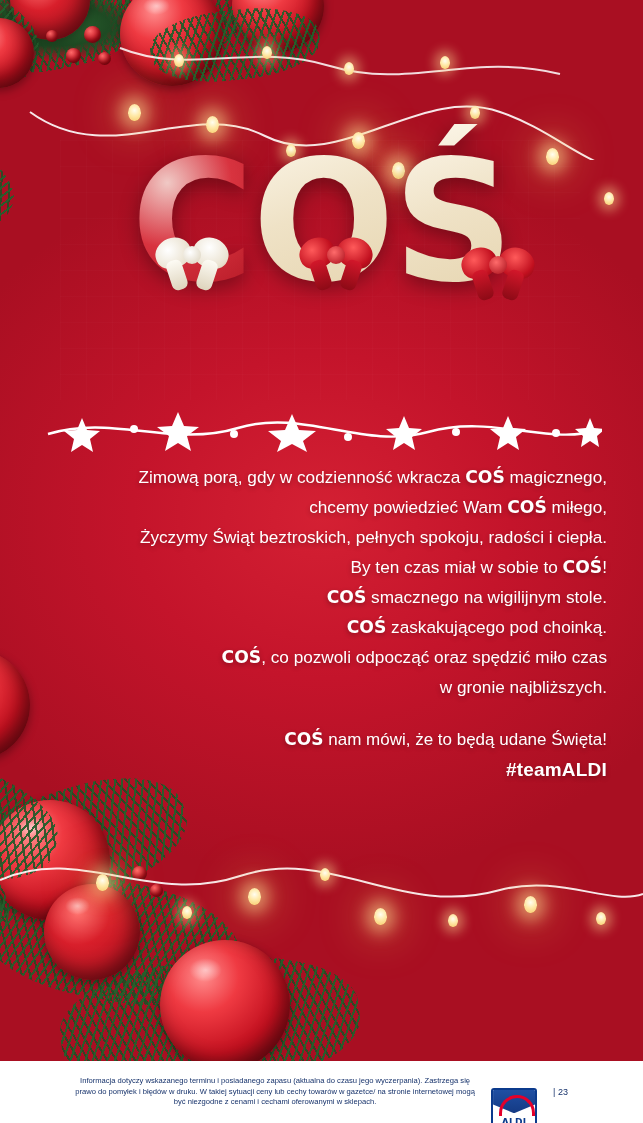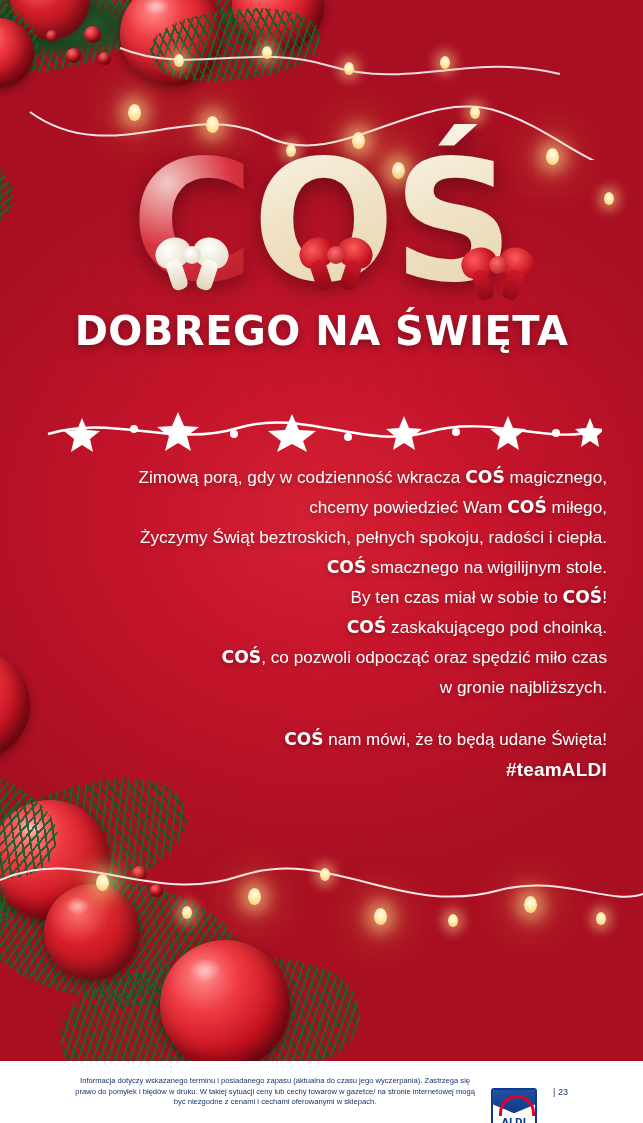--- a/index.html
+++ b/index.html
@@ -321,21 +321,20 @@
         <div class="knot"></div>
       </div>
       <div class="bow red" style="left:330px; top:106px;">
         <div class="loop a"></div>
           <div class="loop b"></div>
         <div class="tail l"></div>
           <div class="tail r"></div>
         <div class="knot"></div>
       </div>
     </div>
-    <div class="subhead">DOBREGO NA ŚWIĘTA</div>
   </div>
 
   <div class="divider">
     <svg width="560" height="44" viewBox="0 0 560 44" fill="none">
       <path d="M6 26 C 70 6, 130 40, 196 20 C 262 0, 320 42, 386 24 C 450 6, 508 38, 556 22" stroke="#ffffff" stroke-width="2.4" fill="none"></path>
       <g fill="#ffffff">
         <polygon points="40,10 45,22 58,23 48,31 51,44 40,37 29,44 32,31 22,23 35,22"></polygon>
         <polygon points="136,4 142,18 157,19 145,28 149,43 136,35 123,43 127,28 115,19 130,18"></polygon>
         <polygon points="250,6 257,22 274,23 261,33 265,44 250,36 235,44 239,33 226,23 243,22"></polygon>
         <polygon points="362,8 367,20 380,21 370,29 373,42 362,35 351,42 354,29 344,21 357,20"></polygon>
@@ -354,24 +353,24 @@
     <div>
       <span>Zimową porą, gdy w codzienność wkracza </span><b>COŚ</b><span> magicznego,</span>
     </div>
     <div>
       <span>chcemy powiedzieć Wam </span><b>COŚ</b><span> miłego,</span>
     </div>
     <div>
       <span>Życzymy Świąt beztroskich, pełnych spokoju, radości i ciepła.</span><b></b><span></span>
     </div>
     <div>
+      <span>By ten czas miał w sobie to </span><b>COŚ</b><span>!</span>
+    </div>
+    <div>
       <span></span><b>COŚ</b><span> smacznego na wigilijnym stole.</span>
-    </div>
-    <div>
-      <span>By ten czas miał w sobie to </span><b>COŚ</b><span>!</span>
     </div>
     <div>
       <span></span><b>COŚ</b><span> zaskakującego pod choinką.</span>
     </div>
     <div>
       <span></span><b>COŚ</b><span>, co pozwoli odpocząć oraz spędzić miło czas</span>
     </div>
     <div>
       <span>w gronie najbliższych.</span><b></b><span></span>
     </div>

